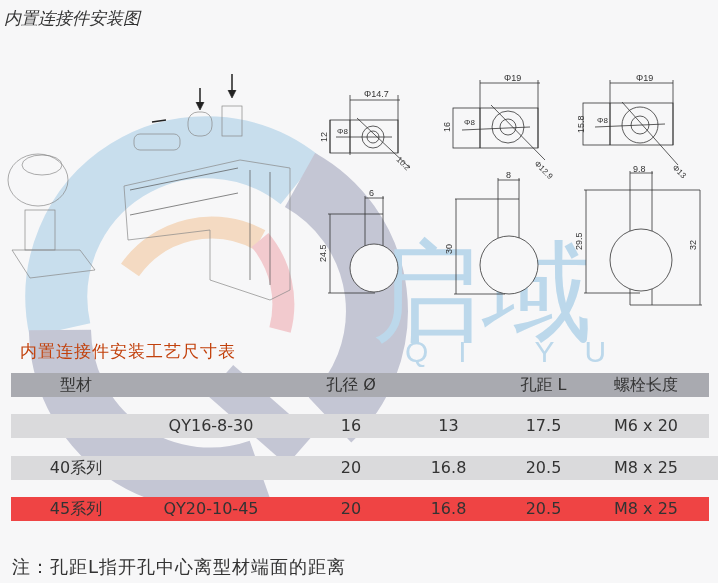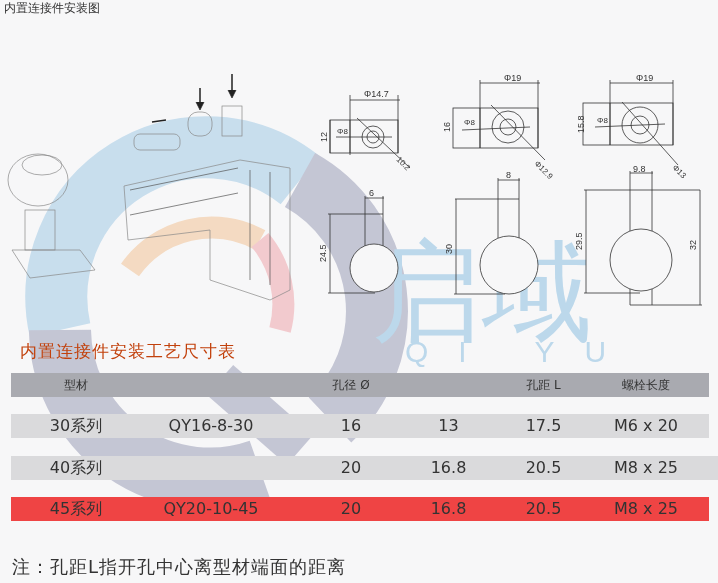--- a/index.html
+++ b/index.html
@@ -1,29 +1,29 @@
 <!DOCTYPE html>
 <html><head>
 <meta charset="utf-8">
 <style>
   html, body { margin:0; padding:0; }
   body { width:718px; height:583px; background:#f7f7f8; position:relative; overflow:hidden;
          font-family:"DejaVu Sans", "Liberation Sans", sans-serif; color:#222; }
   .abs { position:absolute; }
-  #caption { left:4px; top:0; font-size:12px; color:#333; }
+  #caption { left:4px; top:7px; font-size:17px; color:#333;font-style:italic; }
   #watermark { left:0; top:0; width:718px; height:583px; pointer-events:none; }
   #drawings { left:0; top:0; width:718px; height:583px; }
   #table-title { left:20px; top:340px; font-size:17px; color:#c2410c; letter-spacing:1px; }
   .row { position:absolute; left:11px; width:698px; height:24px; }
   .hdr { background:#a9aab0; top:373px; }
   .r0 { background:#dadadc; top:414px; }
   .r1 { background:#dadadc; top:456px;padding-left:32px; }
   .r2 { background:#ef4444; top:497px; }
   .cell { position:absolute; top:0; height:24px; line-height:24px; font-size:16px; text-align:center; color:#333; }
-  .hdr .cell { font-size:12px; color:#333; }
+  .hdr .cell { font-size:16px; color:#333; }
   .c0 { left:20px; width:90px; }
   .c1 { left:125px; width:150px; }
   .c2 { left:300px; width:80px; }
   .c3 { left:390px; width:95px; }
   .c4 { left:485px; width:95px; }
   .c5 { left:580px; width:110px; }
   #note { left:12px; top:555px; font-size:18px; color:#333; letter-spacing:1px; }
   svg text { font-family:"Liberation Sans", sans-serif; }
 </style>
 </head>
@@ -157,21 +157,20 @@
 
 <div class="row hdr">
   <div class="cell c0">型材</div>
   <div class="cell c1"></div>
   <div class="cell c2">孔径 Ø</div>
   <div class="cell c4">孔距 L</div>
   <div class="cell c5">螺栓长度</div>
 </div>
 
 <div class="row r0">
-  <div class="cell c0">30系列</div>
   <div class="cell c1">QY16-8-30</div>
   <div class="cell c2">16</div>
   <div class="cell c3">13</div>
   <div class="cell c4">17.5</div>
   <div class="cell c5">M6 x 20</div>
 </div>
 
 <div class="row r1">
   <div class="cell c0">40系列</div>
   <div class="cell c2">20</div>

